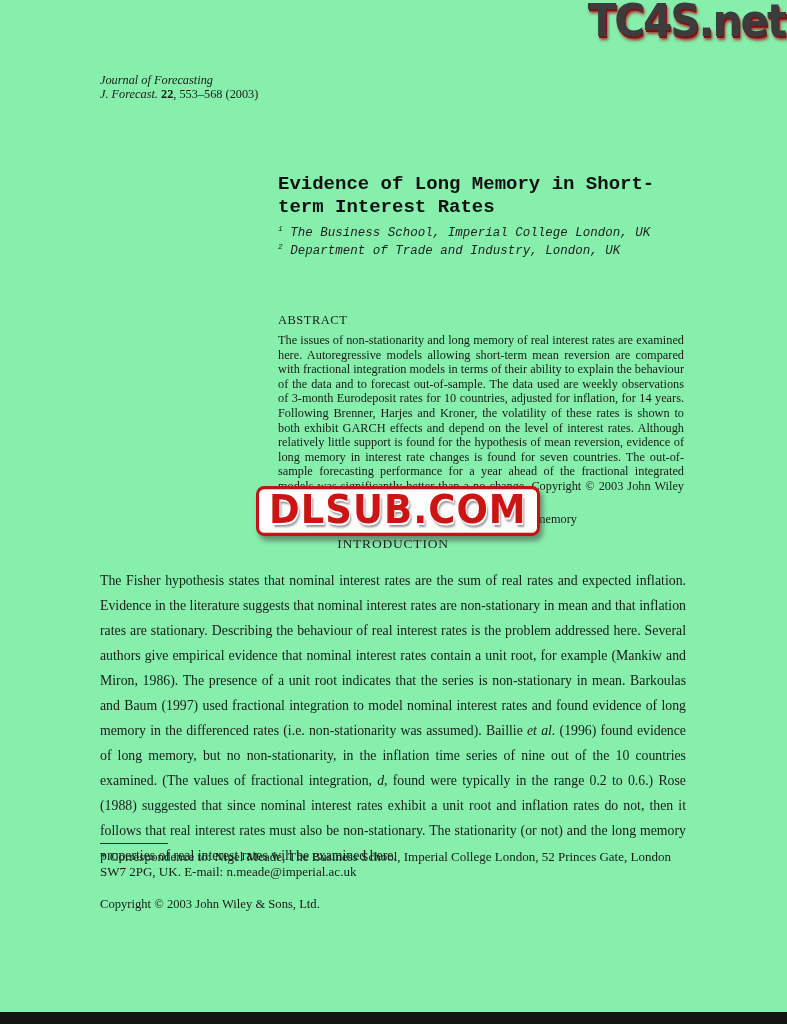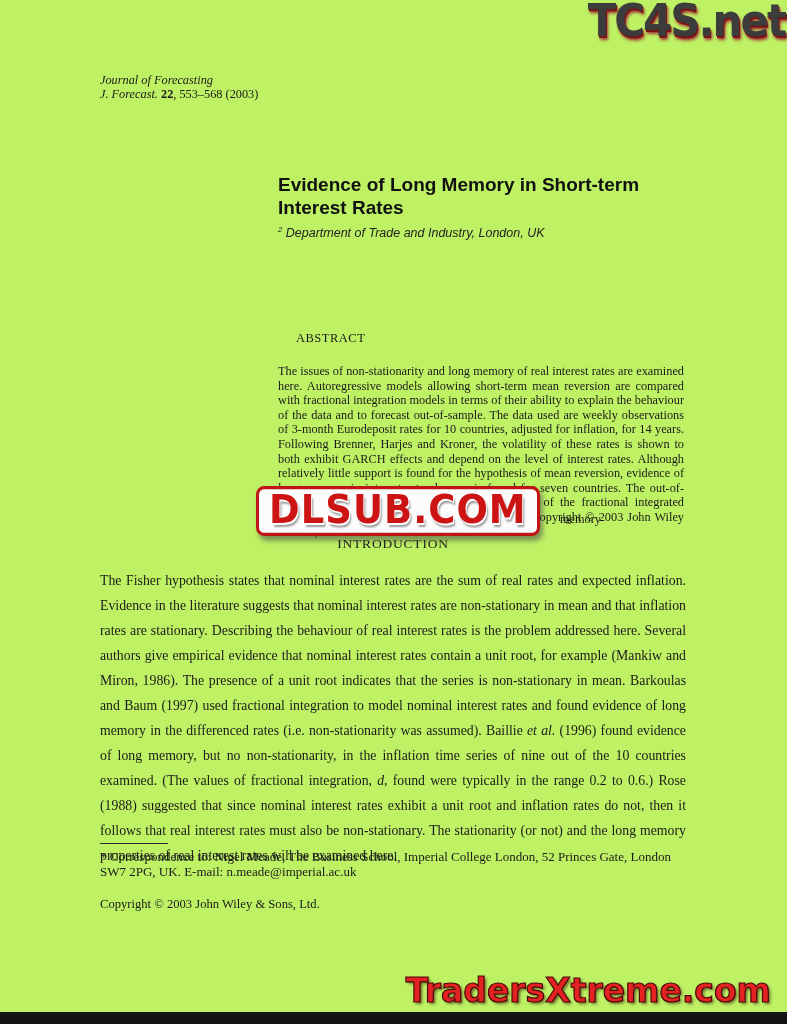--- a/index.html
+++ b/index.html
@@ -2,21 +2,21 @@
 <html><head>
 <meta charset="utf-8">
 <style>
   * { box-sizing: border-box; }
   html, body { margin: 0; padding: 0; background: #e8e8e8; }
   .page {
     position: relative;
     width: 787px;
     height: 1024px;
     margin: 0 auto;
-    background: #bef264;
+    background: #86efac;
     overflow: hidden;
     font-family: "Liberation Serif", serif;
     color: #1a1a1a;
   }
 
   
   .header {
     position: absolute;
     left: 100px;
     top: 73px;
@@ -39,21 +39,21 @@
     text-shadow: 1px 2px 0 #7e1212, 2px 4px 3px #a33a3a;
     transform: scaleY(1.05);
   }
 
   
   .title-block {
     position: absolute;
     left: 278px;
     top: 173px;
     width: 412px;
-    font-family: Liberation Sans, sans-serif;
+    font-family: Liberation Mono, monospace;
   }
   .article-title {
     margin: 0;
     font-size: 19px;
     font-weight: bold;
     line-height: 1.22;
     color: #111;
     width: 400px;
   }
   .authors {
@@ -75,36 +75,35 @@
   
   .abstract {
     position: absolute;
     left: 278px;
     top: 313px;
     width: 406px;
   }
   .abstract-heading {
     font-size: 12.5px;
     letter-spacing: 0.5px;
-    margin: 18px;
+    margin: 0;
     font-weight: normal;
   }
   .abstract-body {
     margin: 5px 0 0 0;
     font-size: 12.3px;
     line-height: 14.6px;
     text-align: justify;
   }
   .keywords-fragment {
     position: absolute;
     left: 536px;
     top: 512px;
     font-size: 12.3px;
     z-index: 1;
-    margin-left: 24px;
   }
 
   
   .wm-mid {
     position: absolute;
     left: 256px;
     top: 487px;
     z-index: 5;
     padding: 0 10px;
     background: #fcfcfc;
@@ -203,20 +202,23 @@
       <span class="it">Journal of Forecasting</span>
     </div>
     <div>
       <span class="it">J. Forecast. </span><span class="bd">22</span><span>, 553–568 (2003)</span>
     </div>
   </div>
 
   <div class="title-block">
     <h1 class="article-title">Evidence of Long Memory in Short-term Interest Rates</h1>
     <div class="affil">
+      <sup>1</sup><span> The Business School, Imperial College London, UK</span>
+    </div>
+    <div class="affil">
       <sup>2</sup><span> Department of Trade and Industry, London, UK</span>
     </div>
   </div>
 
   <div class="abstract">
     <h2 class="abstract-heading">ABSTRACT</h2>
     <p class="abstract-body">The issues of non-stationarity and long memory of real interest rates are examined here. Autoregressive models allowing short-term mean reversion are compared with fractional integration models in terms of their ability to explain the behaviour of the data and to forecast out-of-sample. The data used are weekly observations of 3-month Eurodeposit rates for 10 countries, adjusted for inflation, for 14 years. Following Brenner, Harjes and Kroner, the volatility of these rates is shown to both exhibit GARCH effects and depend on the level of interest rates. Although relatively little support is found for the hypothesis of mean reversion, evidence of long memory in interest rate changes is found for seven countries. The out-of-sample forecasting performance for a year ahead of the fractional integrated models was significantly better than a no change. Copyright © 2003 John Wiley &amp; Sons, Ltd.</p>
   </div>
 
   <span class="keywords-fragment">memory</span>
@@ -228,17 +230,16 @@
     <p class="intro-paragraph"><span>The Fisher hypothesis states that nominal interest rates are the sum of real rates and expected inflation. Evidence in the literature suggests that nominal interest rates are non-stationary in mean and that inflation rates are stationary. Describing the behaviour of real interest rates is the problem addressed here. Several authors give empirical evidence that nominal interest rates contain a unit root, for example (Mankiw and Miron, 1986). The presence of a unit root indicates that the series is non-stationary in mean. Barkoulas and Baum (1997) used fractional integration to model nominal interest rates and found evidence of long memory in the differenced rates (i.e. non-stationarity was assumed). Baillie </span><i>et al.</i><span> (1996) found evidence of long memory, but no non-stationarity, in the inflation time series of nine out of the 10 countries examined. (The values of fractional integration, </span><i>d</i><span>, found were typically in the range 0.2 to 0.6.) Rose (1988) suggested that since nominal interest rates exhibit a unit root and inflation rates do not, then it follows that real interest rates must also be non-stationary. The stationarity (or not) and the long memory properties of real interest rates will be examined here.</span></p>
   </div>
 
   <div class="footnote">
     <hr class="footnote-rule">
     <p class="footnote-text">* Correspondence to: Nigel Meade, The Business School, Imperial College London, 52 Princes Gate, London SW7 2PG, UK. E-mail: n.meade@imperial.ac.uk</p>
   </div>
 
   <div class="copyright">Copyright © 2003 John Wiley &amp; Sons, Ltd.</div>
 
-  <div class="wm-bottom">TradersXtreme.com</div>
 
   <div class="scan-bar"></div>
 
 </div>
 
 </body></html>

